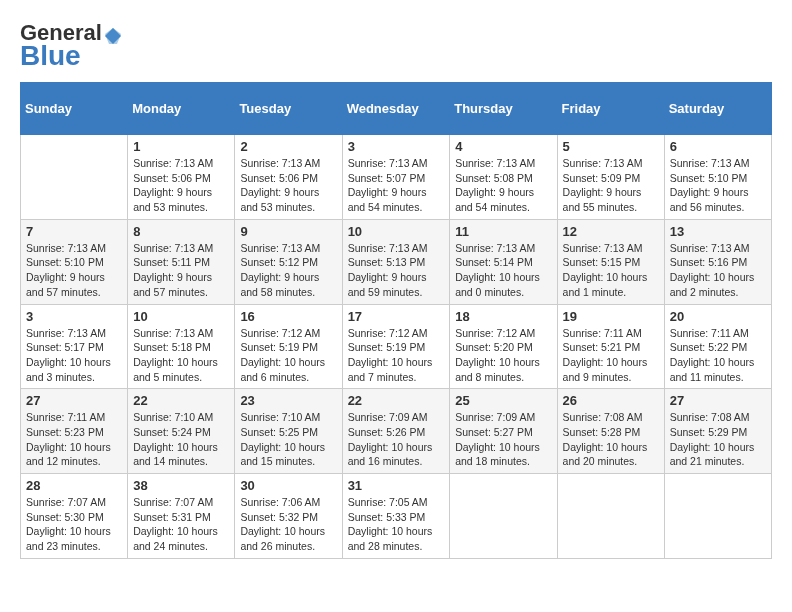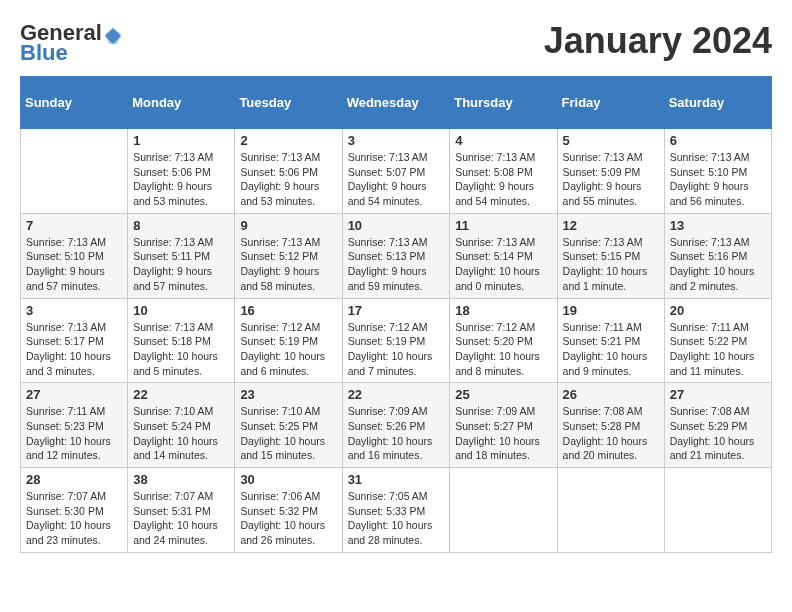--- a/index.html
+++ b/index.html
@@ -78,24 +78,23 @@
 
 <div class="header-section">
   <div class="logo">
     <div style="display:flex;align-items:flex-end;">
       <span style="font-size:22px;font-weight:bold;color:#333;">General</span>
       <svg width="20" height="20" viewBox="0 0 20 20" style="margin:0 1px;">
         <polygon points="10,2 18,10 10,18 2,10" fill="#3a7abf"></polygon>
         <polygon points="10,2 18,8 14,18 6,18 2,8" fill="#5599d4" opacity="0.5"></polygon>
       </svg>
     </div>
-    <span style="font-size:22px;font-weight:bold;color:#3a7abf;margin-top:-6px;">Blue</span>
+    <span style="font-size:28px;font-weight:bold;color:#3a7abf;margin-top:-6px;">Blue</span>
   </div>
   <div class="title-section">
-    <div class="month-title">January 2024</div>
   </div>
 </div>
 
 <table class="calendar">
   <thead>
     <tr id="weekday-header">
         <th>Sunday</th>
         <th>Monday</th>
         <th>Tuesday</th>
         <th>Wednesday</th>

